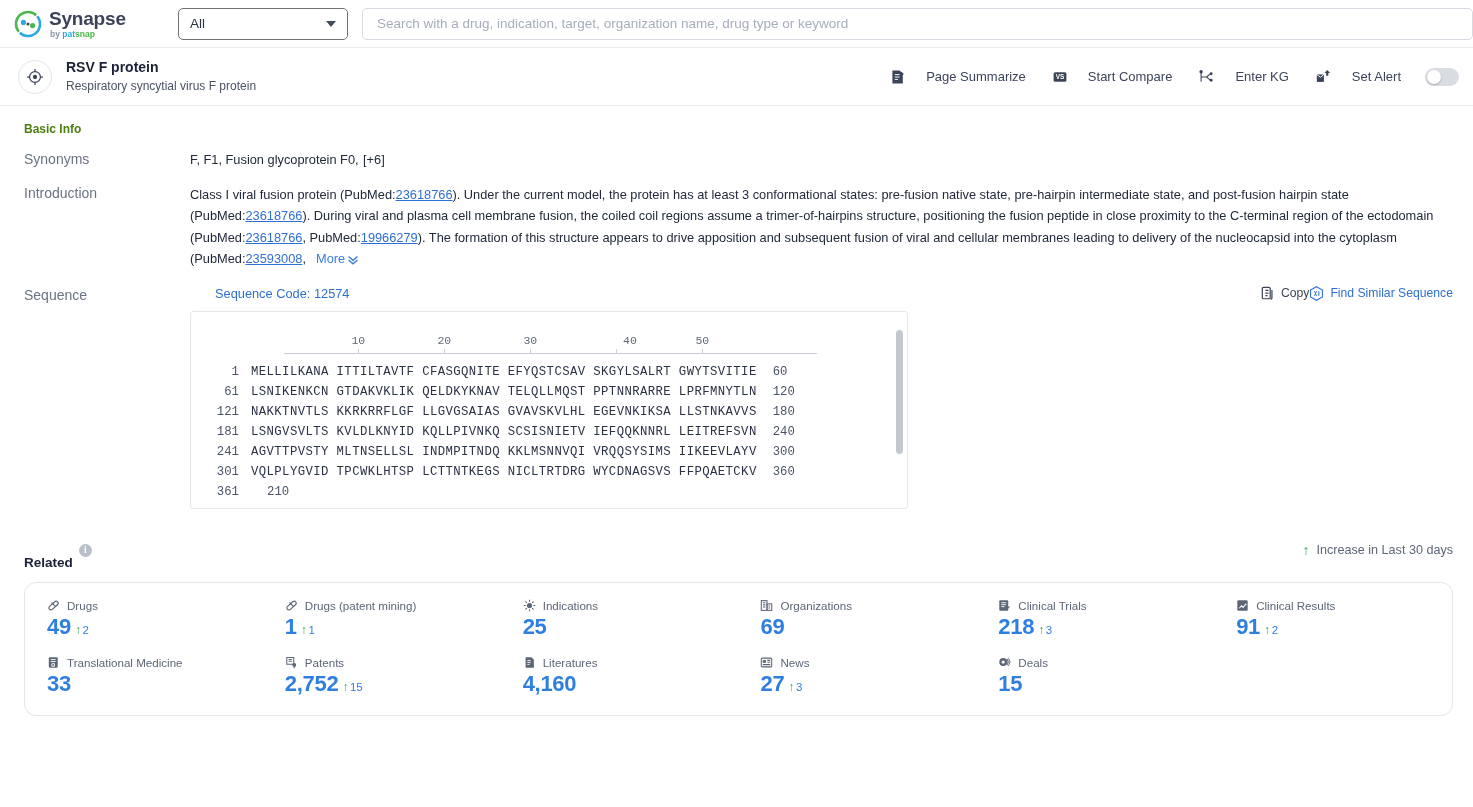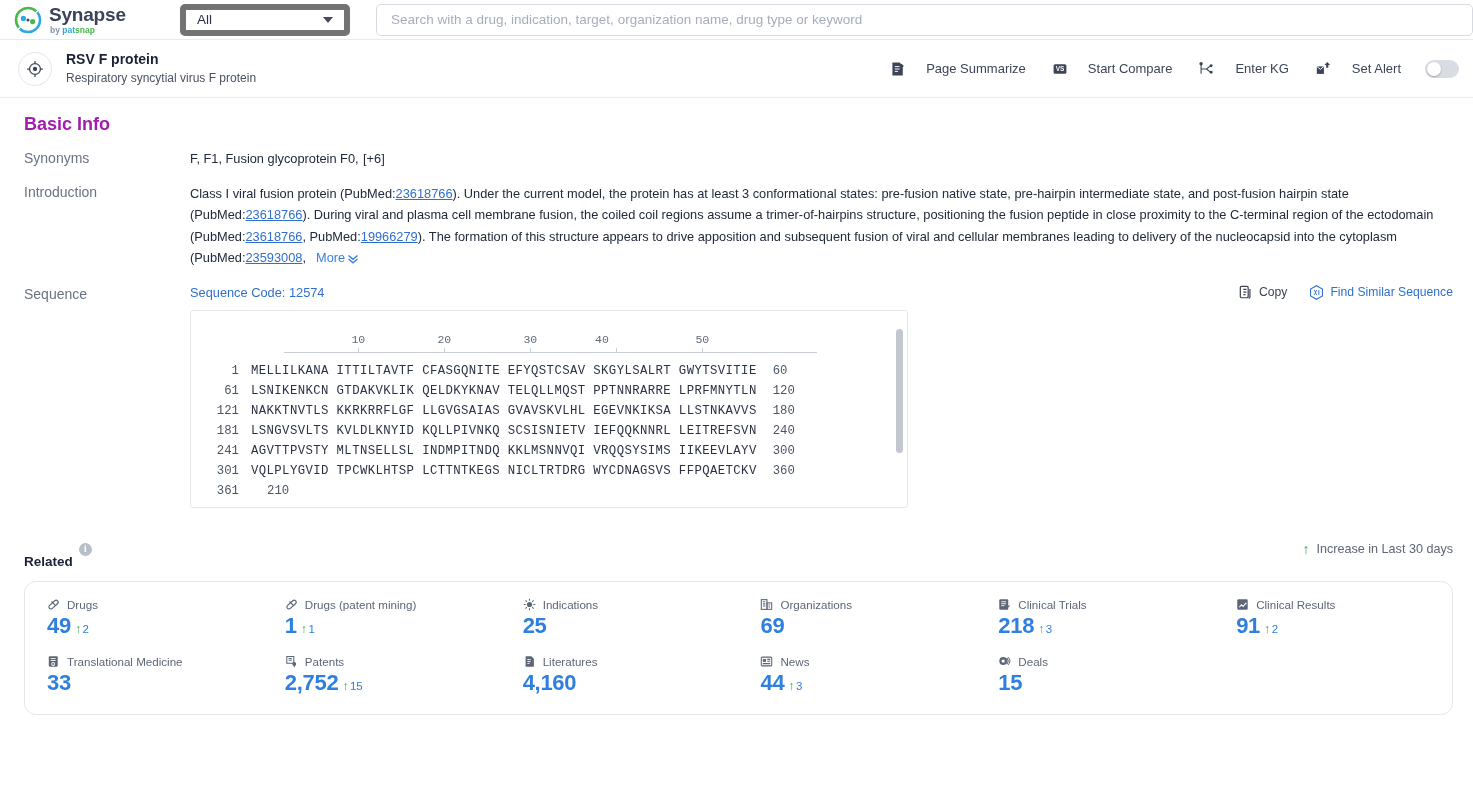--- a/index.html
+++ b/index.html
@@ -7,46 +7,46 @@
     margin: 0; padding: 0;
     width: 1473px; height: 807px;
     background: #ffffff;
     font-family: "Liberation Sans", sans-serif;
     color: #1f2937;
     overflow: hidden;
   }
 
   
   .topbar {
-    height: 40px;
+    height: 48px;
     display: flex;
     align-items: center;
     padding: 0 0 0 14px;
     border-bottom: 1px solid #e8eaed;
     background: #fff;
-    gap: 12px;
+    gap: 0;
   }
   .logo-wrap { display: flex; align-items: center; gap: 7px; width: 150px; }
   .logo-mark { width: 28px; height: 28px; flex: 0 0 28px; }
   .logo-text { display: flex; flex-direction: column; line-height: 1; }
   .logo-title {
     font-size: 19px; font-weight: 700; color: #3c4257;
     letter-spacing: -0.2px;
   }
   .logo-sub {
     font-size: 8.5px; font-weight: 700; color: #8a93a5;
     margin-top: 2px; margin-left: 1px;
   }
   .logo-sub b { color: #2fa8e0; font-weight: 700; }
   .logo-sub b.g { color: #4ab84a; }
 
   .scope-select {
-    margin-left: 4px;
+    margin-left: 14px;
     width: 170px; height: 32px;
-    border: 6px solid #737373; border-radius: 5px;
+    border: 1px solid #737373; border-radius: 5px;
     background: #fff;
     display: flex; align-items: center; justify-content: space-between;
     padding: 0 11px;
     font-size: 13.5px; color: #2b3245;
     cursor: pointer;
   }
   .caret-down {
     width: 0; height: 0;
     border-left: 5px solid transparent;
     border-right: 5px solid transparent;
@@ -107,21 +107,21 @@
     content: ""; position: absolute;
     width: 14px; height: 14px; border-radius: 50%;
     background: #fff; top: 2px; left: 2px;
     box-shadow: 0 1px 2px rgba(0,0,0,.25);
   }
 
   
   .content { padding: 16px 20px 0 24px; }
 
   .section-title {
-    font-size: 18px; font-weight: 700; color: #a21caf;
+    font-size: 12px; font-weight: 700; color: #4d7c0f;
     margin-bottom: 14px;
   }
 
   .row { display: flex; margin-bottom: 16px; }
   .row-label {
     width: 166px; flex: 0 0 166px;
     font-size: 14px; color: #6b7382;
     padding-top: 1px;
   }
   .row-body { flex: 1; min-width: 0; }
@@ -135,23 +135,24 @@
   .more-link {
     color: #3b7ddd; cursor: pointer; white-space: nowrap;
     margin-left: 10px; font-size: 12.8px;
   }
   .chev-dbl { display: inline-block; vertical-align: -2px; margin-left: 2px; }
 
   
   .seq-head {
     display: flex; align-items: center;
     margin-bottom: 10px;
+    margin-left: 25px;
   }
   .seq-code { font-size: 12.8px; color: #2f6fd0; cursor: pointer; }
-  .seq-tools { margin-left: auto; display: flex; align-items: flex-end; gap: 22px; }
+  .seq-tools { margin-left: auto; display: flex; align-items: flex-end; }
   .seq-tool {
     display: flex; align-items: center; gap: 6px;
     font-size: 12.2px; cursor: pointer;
   }
   .seq-tool.copy { color: #3d4453; }
   .seq-tool.similar { color: #2f6fd0; }
 
   .seq-panel {
     width: 718px; height: 198px;
     border: 1px solid #e3e6eb; border-radius: 3px;
@@ -394,21 +395,21 @@
         <div class="seq-inner">
           <div class="ruler" id="seqRuler">
             <div class="ruler-line"></div>
           <div class="ruler-tick" style="left: 74.29px;"></div>
               <div class="ruler-num" style="left: 74.29px;">10</div>
               <div class="ruler-tick" style="left: 160.31px;"></div>
               <div class="ruler-num" style="left: 160.31px;">20</div>
               <div class="ruler-tick" style="left: 246.33px;"></div>
               <div class="ruler-num" style="left: 246.33px;">30</div>
               <div class="ruler-tick" style="left: 332.35px;"></div>
-              <div class="ruler-num" style="left: 318px;">40</div>
+              <div class="ruler-num" style="left: 346px;">40</div>
               <div class="ruler-tick" style="left: 418.37px;"></div>
               <div class="ruler-num" style="left: 418.37px;">50</div>
             </div>
           <div class="seq-rows" id="seqRows">
               <div class="seq-row"><span class="seq-start">1</span><span class="seq-blocks">MELLILKANA ITTILTAVTF CFASGQNITE EFYQSTCSAV SKGYLSALRT GWYTSVITIE</span><span class="seq-end">60</span></div>
               <div class="seq-row"><span class="seq-start">61</span><span class="seq-blocks">LSNIKENKCN GTDAKVKLIK QELDKYKNAV TELQLLMQST PPTNNRARRE LPRFMNYTLN</span><span class="seq-end">120</span></div>
               <div class="seq-row"><span class="seq-start">121</span><span class="seq-blocks">NAKKTNVTLS KKRKRRFLGF LLGVGSAIAS GVAVSKVLHL EGEVNKIKSA LLSTNKAVVS</span><span class="seq-end">180</span></div>
               <div class="seq-row"><span class="seq-start">181</span><span class="seq-blocks">LSNGVSVLTS KVLDLKNYID KQLLPIVNKQ SCSISNIETV IEFQQKNNRL LEITREFSVN</span><span class="seq-end">240</span></div>
               <div class="seq-row"><span class="seq-start">241</span><span class="seq-blocks">AGVTTPVSTY MLTNSELLSL INDMPITNDQ KKLMSNNVQI VRQQSYSIMS IIKEEVLAYV</span><span class="seq-end">300</span></div>
               <div class="seq-row"><span class="seq-start">301</span><span class="seq-blocks">VQLPLYGVID TPCWKLHTSP LCTTNTKEGS NICLTRTDRG WYCDNAGSVS FFPQAETCKV</span><span class="seq-end">360</span></div>
@@ -589,21 +590,21 @@
             <span>
               <svg width="13" height="13" viewBox="0 0 16 16" fill="none" stroke="#5d6676" stroke-width="1.3">
                 <rect x="1.6" y="2.6" width="12.8" height="10.8" rx="1.2"></rect>
                 <rect x="3.4" y="5" width="4" height="3.4" fill="#5d6676" stroke="none"></rect>
                 <path d="M9 5.4h3.6M9 7.6h3.6M3.4 10.6h9.2"></path>
               </svg>
             </span>
             <span>News</span>
           </div>
           <div class="rel-val">
-            <span>44</span>
+            <span>27</span>
             <span class="rel-delta">
               <span class="arrow-up">↑</span>
               <span>3</span>
             </span>
           </div>
         </div>
         <div class="rel-item">
           <div class="rel-top">
             <span>
               <svg width="13" height="13" viewBox="0 0 16 16">

